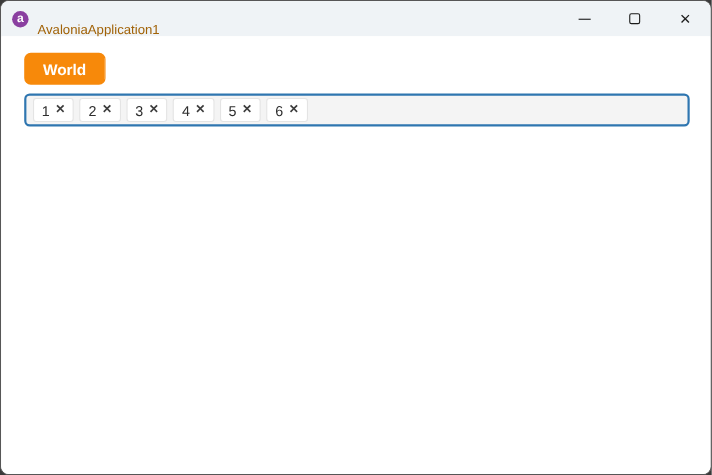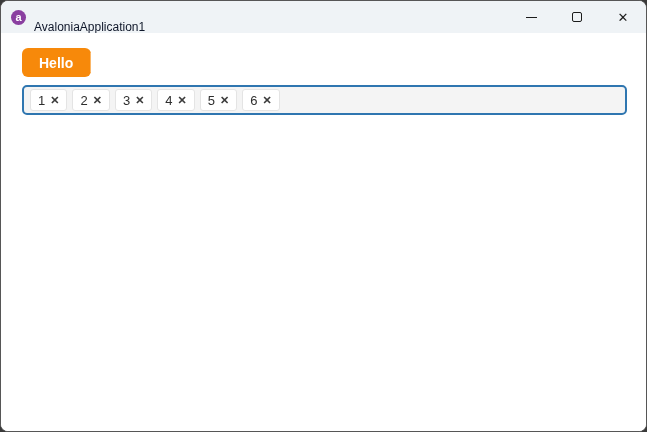--- a/index.html
+++ b/index.html
@@ -37,21 +37,21 @@
     font-size: 11px;
     font-weight: bold;
     line-height: 14px;
     text-align: center;
     display: inline-block;
     flex: 0 0 auto;
   }
   .title-text {
     margin-left: 8px;
     font-size: 12px;
-    color: #0f172a;
+    color: #a16207;
     white-space: nowrap;
     margin-top: 20px;
   }
   .titlebar-spacer { flex: 1 1 auto; }
   .caption-btn {
     width: 46px;
     height: 32px;
     display: flex;
     align-items: center;
     justify-content: center;
@@ -153,21 +153,21 @@
     </div>
     <div class="caption-btn" title="Close">
       <span class="close-glyph">✕</span>
     </div>
   </div>
 
   <div class="content">
 
     
     <div class="tabstrip">
-      <div class="tab-item">Hello</div>
+      <div class="tab-item">World</div>
       <div class="tab-divider"></div>
     </div>
 
     
     <div class="chips-box">
       <span class="chip">
         <span>1</span>
         <span class="chip-remove">✕</span>
       </span>
       <span class="chip">

